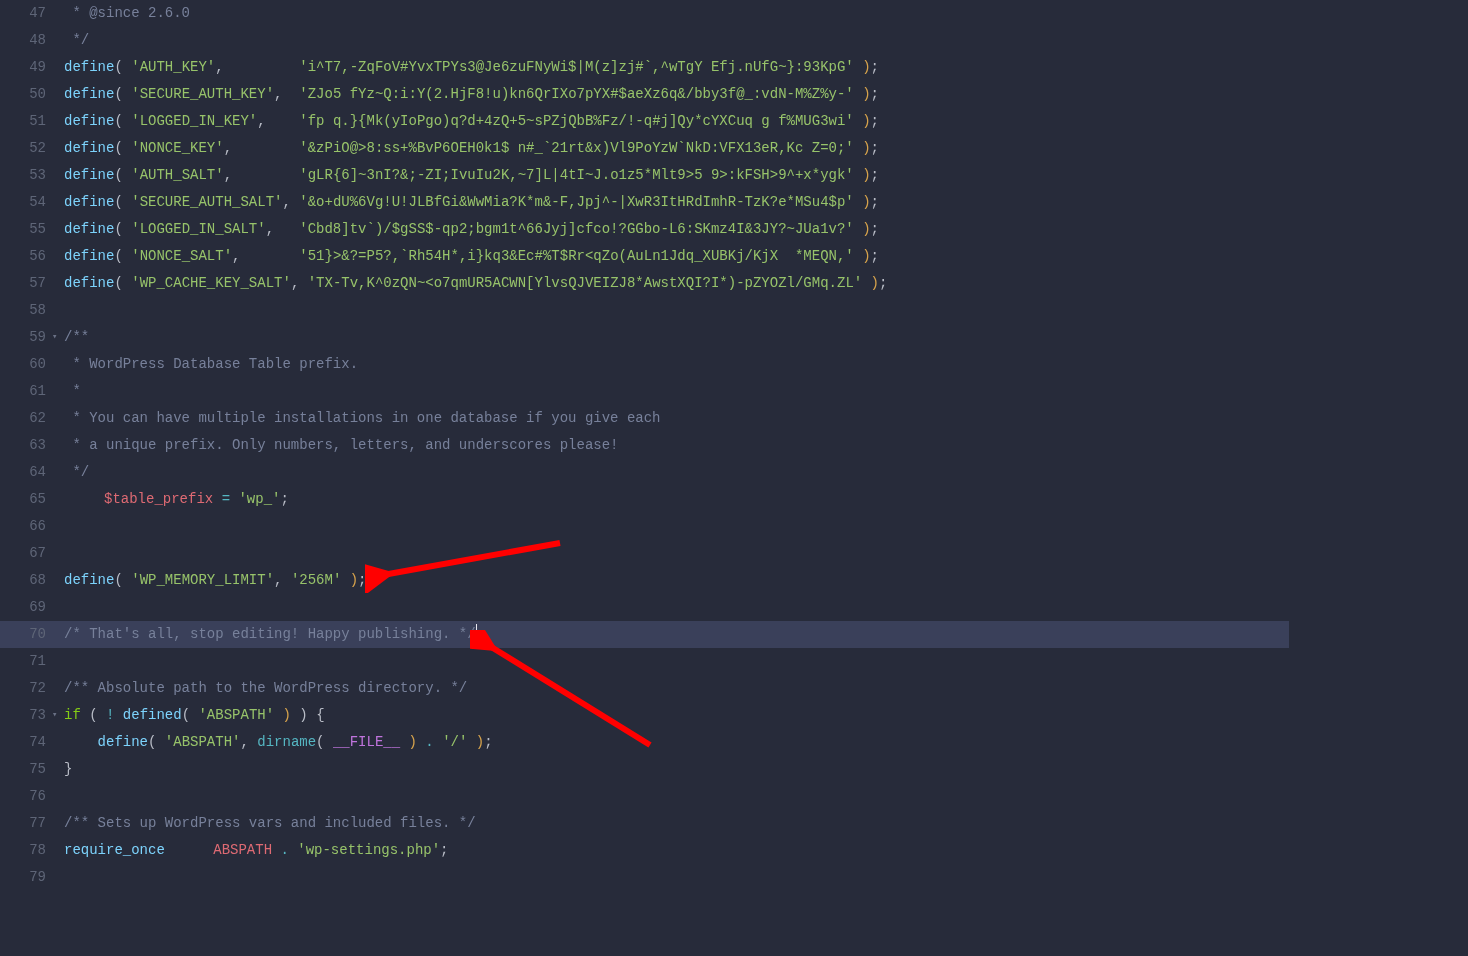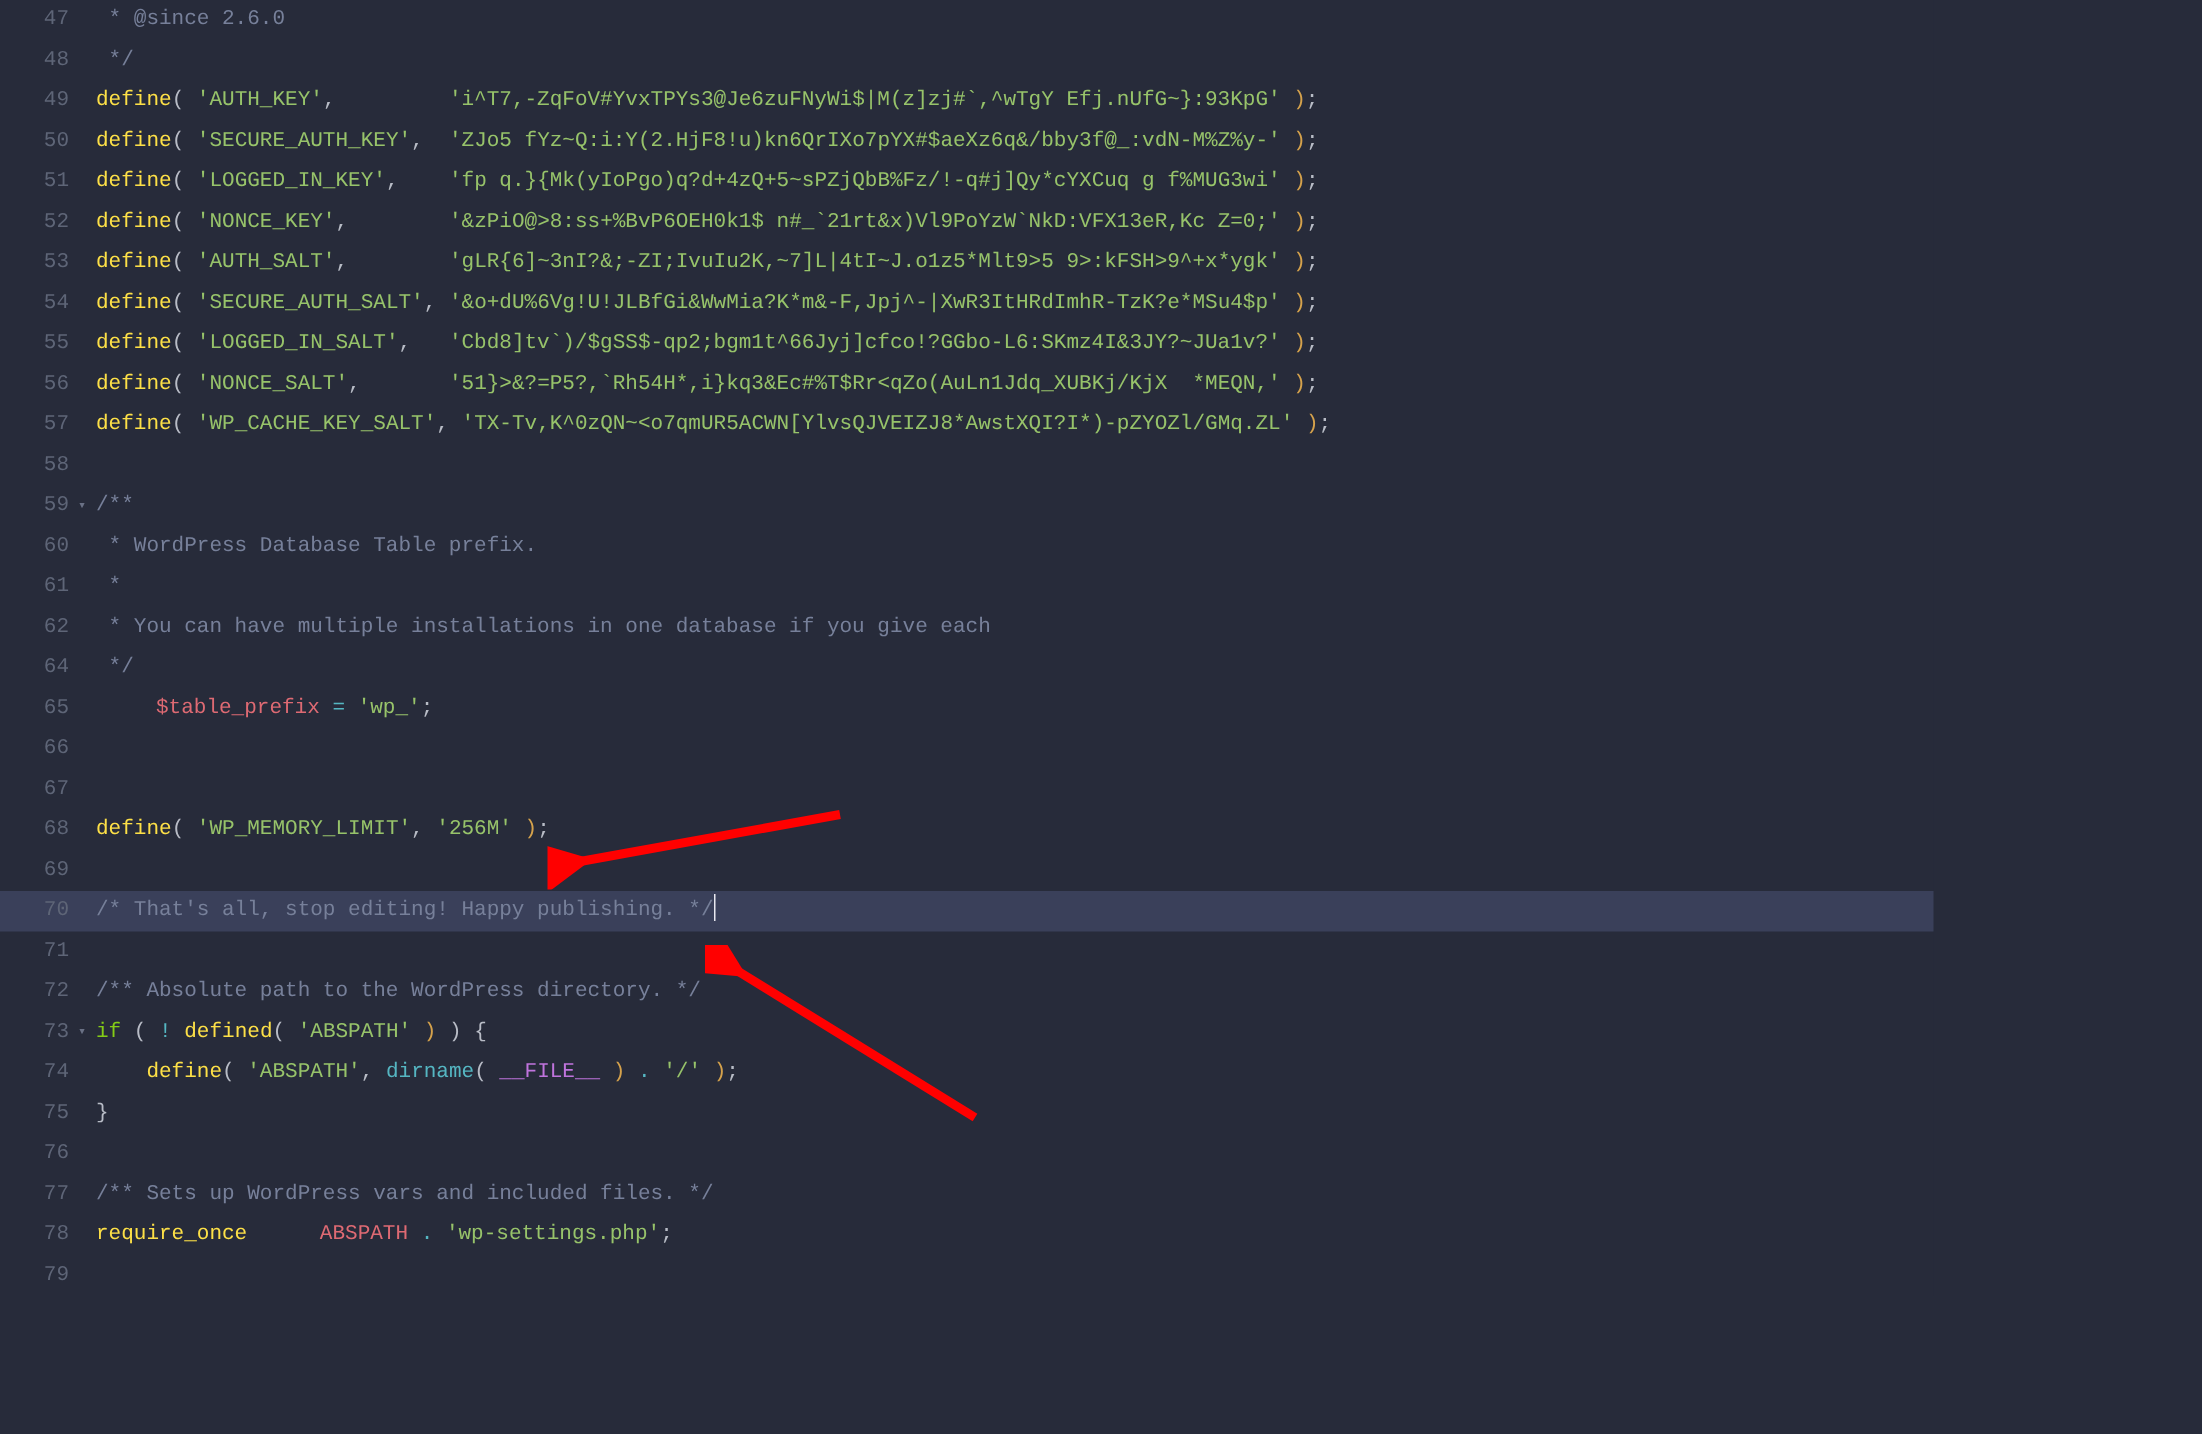--- a/index.html
+++ b/index.html
@@ -5,21 +5,21 @@
   html,body{margin:0;padding:0;background:#272b3a;color:#d4d6dd;font-family:Consolas,"Courier New",monospace;font-size:14px;}
   .editor{width:1289px;background:#272b3a;}
   .line{display:flex;align-items:stretch;white-space:pre;height:27px;line-height:27px;}
   .gutter{width:52px;text-align:right;color:#5e6577;padding-right:6px;box-sizing:border-box;user-select:none;flex:0 0 52px;}
   .fold{width:10px;color:#5e6577;flex:0 0 10px;text-align:left;font-size:10px;}
   .code{padding-left:2px;flex:1;}
   .hl{background:#3a405a;}
   .cursor{display:inline-block;width:0;border-left:1.5px solid #e8e8f0;height:18px;vertical-align:middle;margin-top:-2px;}
   
   .c-comment{color:#77809a;}
-  .c-fn{color:#fde047;}        
+  .c-fn{color:#7dd3fc;}        
   .c-fn2{color:#55b6c2;margin-top:28px;}       
   .c-kw{color:#84cc16;}        
   .c-var{color:#de6a73;margin-left:40px;}       
   .c-str{color:#97c36a;}       
   .c-op{color:#55b6c2;}        
   .c-op2{color:#c074dd;}       
   .c-punc{color:#b8bcc6;}      
   .c-gold{color:#d5a24c;}      
   .arrows{position:absolute;pointer-events:none;}
 </style>
@@ -37,20 +37,21 @@
       <div class="line"><div class="gutter">53</div><div class="fold"></div><div class="code"><span class="c-fn">define</span><span class="c-punc">( </span><span class="c-str">'AUTH_SALT'</span><span class="c-punc">,        </span><span class="c-str">'gLR{6]~3nI?&amp;;-ZI;IvuIu2K,~7]L|4tI~J.o1z5*Mlt9&gt;5 9&gt;:kFSH&gt;9^+x*ygk'</span><span class="c-gold"> )</span><span class="c-punc">;</span></div></div>
       <div class="line"><div class="gutter">54</div><div class="fold"></div><div class="code"><span class="c-fn">define</span><span class="c-punc">( </span><span class="c-str">'SECURE_AUTH_SALT'</span><span class="c-punc">, </span><span class="c-str">'&amp;o+dU%6Vg!U!JLBfGi&amp;WwMia?K*m&amp;-F,Jpj^-|XwR3ItHRdImhR-TzK?e*MSu4$p'</span><span class="c-gold"> )</span><span class="c-punc">;</span></div></div>
       <div class="line"><div class="gutter">55</div><div class="fold"></div><div class="code"><span class="c-fn">define</span><span class="c-punc">( </span><span class="c-str">'LOGGED_IN_SALT'</span><span class="c-punc">,   </span><span class="c-str">'Cbd8]tv`)/$gSS$-qp2;bgm1t^66Jyj]cfco!?GGbo-L6:SKmz4I&amp;3JY?~JUa1v?'</span><span class="c-gold"> )</span><span class="c-punc">;</span></div></div>
       <div class="line"><div class="gutter">56</div><div class="fold"></div><div class="code"><span class="c-fn">define</span><span class="c-punc">( </span><span class="c-str">'NONCE_SALT'</span><span class="c-punc">,       </span><span class="c-str">'51}&gt;&amp;?=P5?,`Rh54H*,i}kq3&amp;Ec#%T$Rr&lt;qZo(AuLn1Jdq_XUBKj/KjX  *MEQN,'</span><span class="c-gold"> )</span><span class="c-punc">;</span></div></div>
       <div class="line"><div class="gutter">57</div><div class="fold"></div><div class="code"><span class="c-fn">define</span><span class="c-punc">( </span><span class="c-str">'WP_CACHE_KEY_SALT'</span><span class="c-punc">, </span><span class="c-str">'TX-Tv,K^0zQN~&lt;o7qmUR5ACWN[YlvsQJVEIZJ8*AwstXQI?I*)-pZYOZl/GMq.ZL'</span><span class="c-gold"> )</span><span class="c-punc">;</span></div></div>
       <div class="line"><div class="gutter">58</div><div class="fold"></div><div class="code"><span></span></div></div>
       <div class="line"><div class="gutter">59</div><div class="fold" style="transform-origin: 4px 13px; font-size: 9px; color: rgb(106, 113, 133);">▾</div><div class="code"><span class="c-comment">/**</span></div></div>
       <div class="line"><div class="gutter">60</div><div class="fold"></div><div class="code"><span class="c-comment"> * WordPress Database Table prefix.</span></div></div>
       <div class="line"><div class="gutter">61</div><div class="fold"></div><div class="code"><span class="c-comment"> *</span></div></div>
       <div class="line"><div class="gutter">62</div><div class="fold"></div><div class="code"><span class="c-comment"> * You can have multiple installations in one database if you give each</span></div></div>
+      <div class="line"><div class="gutter">63</div><div class="fold"></div><div class="code"><span class="c-comment"> * a unique prefix. Only numbers, letters, and underscores please!</span></div></div>
       <div class="line"><div class="gutter">64</div><div class="fold"></div><div class="code"><span class="c-comment"> */</span></div></div>
       <div class="line"><div class="gutter">65</div><div class="fold"></div><div class="code"><span class="c-var">$table_prefix</span><span> </span><span class="c-op">=</span><span> </span><span class="c-str">'wp_'</span><span class="c-punc">;</span></div></div>
       <div class="line"><div class="gutter">66</div><div class="fold"></div><div class="code"><span></span></div></div>
       <div class="line"><div class="gutter">67</div><div class="fold"></div><div class="code"><span></span></div></div>
       <div class="line"><div class="gutter">68</div><div class="fold"></div><div class="code"><span class="c-fn">define</span><span class="c-punc">( </span><span class="c-str">'WP_MEMORY_LIMIT'</span><span class="c-punc">, </span><span class="c-str">'256M'</span><span class="c-gold"> )</span><span class="c-punc">;</span></div></div>
       <div class="line"><div class="gutter">69</div><div class="fold"></div><div class="code"><span></span></div></div>
       <div class="line hl"><div class="gutter">70</div><div class="fold"></div><div class="code"><span class="c-comment">/* That's all, stop editing! Happy publishing. */</span><span class="cursor"></span></div></div>
       <div class="line"><div class="gutter">71</div><div class="fold"></div><div class="code"><span></span></div></div>
       <div class="line"><div class="gutter">72</div><div class="fold"></div><div class="code"><span class="c-comment">/** Absolute path to the WordPress directory. */</span></div></div>
       <div class="line"><div class="gutter">73</div><div class="fold" style="transform-origin: 4px 13px; font-size: 9px; color: rgb(106, 113, 133);">▾</div><div class="code"><span class="c-kw">if</span><span> </span><span class="c-punc">( </span><span class="c-op">!</span><span> </span><span class="c-fn">defined</span><span class="c-punc">( </span><span class="c-str">'ABSPATH'</span><span class="c-gold"> )</span><span class="c-punc"> ) </span><span class="c-punc">{</span></div></div>

